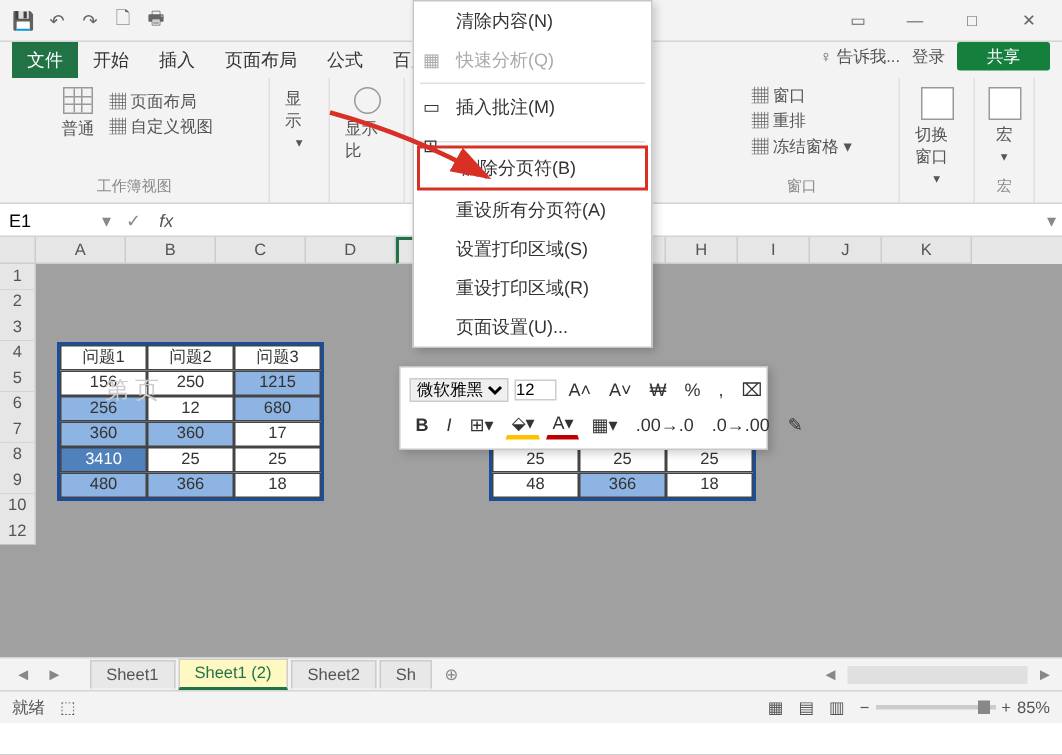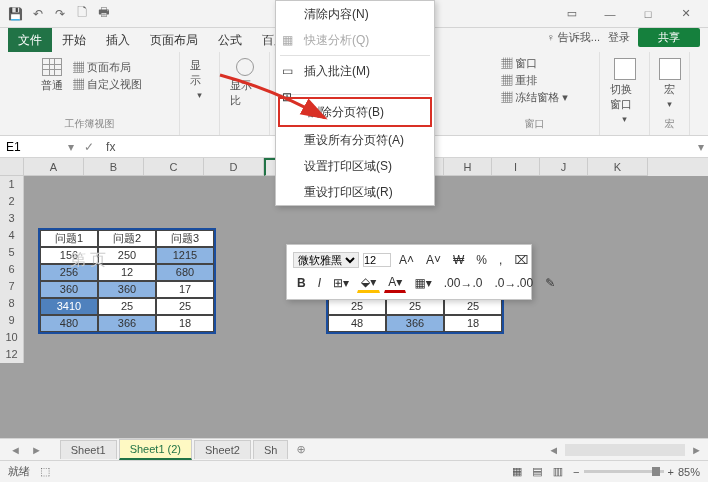--- a/index.html
+++ b/index.html
@@ -35,21 +35,21 @@
 .tbl .trow{display:flex}
 .tbl .tcell{width:58px;height:17px;border:1px solid #444;background:#fff;text-align:center;font-size:11px;line-height:15px}
 .tbl .hi{background:#4f81bd;color:#fff}
 .tbl .hi2{background:#8db4e2}
 .ctxmenu{position:absolute;left:275px;top:0;width:160px;background:#fff;border:1px solid #c6c6c6;box-shadow:2px 2px 6px rgba(0,0,0,.2);z-index:20;font-size:12px}
 .ctxmenu .mi{padding:4px 10px 4px 28px;position:relative;line-height:18px}
 .ctxmenu .mi.disabled{color:#aaa}
 .ctxmenu .mi .ico{position:absolute;left:6px;top:4px;width:14px;height:14px}
 .ctxmenu .sep{height:1px;background:#e0e0e0;margin:2px 4px}
 .ctxmenu .mi.boxed{border:2px solid #d93025;margin:0 2px}
-.minitool{position:absolute;left:286px;top:244px;width:246px;background:#fff;border:1px solid #c6c6c6;box-shadow:2px 2px 6px rgba(0,0,0,.2);z-index:18;padding:4px;font-size:12px}
+.minitool{position:absolute;left:266px;top:244px;width:246px;background:#fff;border:1px solid #c6c6c6;box-shadow:2px 2px 6px rgba(0,0,0,.2);z-index:18;padding:4px;font-size:12px}
 .minitool .row1,.minitool .row2{display:flex;gap:4px;align-items:center;padding:2px}
 .minitool .btn{padding:1px 3px;border:1px solid transparent}
 .minitool select,.minitool input{font-size:11px;border:1px solid #ccc}
 .arrow{position:absolute;left:215px;top:70px;z-index:25;pointer-events:none}
 .sheettabs{height:22px;background:#f3f3f3;border-top:1px solid #d4d4d4;display:flex;align-items:center;font-size:11px;padding:0 6px;gap:2px}
 .sheettabs .nav{color:#888;padding:0 4px}
 .sheettabs .stab{padding:3px 10px;border:1px solid #ccc;border-bottom:none;background:#e8e8e8;color:#555}
 .sheettabs .stab.active{background:#fef9c3;color:#217346;border-bottom:2px solid #217346}
 .status{height:22px;background:#f3f3f3;border-top:1px solid #d4d4d4;display:flex;align-items:center;font-size:11px;padding:0 8px;color:#555}
 .status .r{margin-left:auto;display:flex;gap:10px;align-items:center}
@@ -140,21 +140,21 @@
         <span style="font-size:9px">▾</span>
       </div>
     <div class="label">宏</div>
   </div>
 </div>
 
 <div class="namebox">
   <input value="E1" style="">
   <span style="color:#888;padding:0 4px">▾</span>
   <span style="padding:0 6px;color:#888">✓</span>
-  <span style="padding:0 6px;">fx</span>
+  <span style="padding:0 6px;font-style:italic">fx</span>
   <div class="formula"></div>
   <span style="color:#888">▾</span>
 </div>
 
 <div class="sheet">
   <div class="colhdr">
     <div class="wA"></div>
     <div class="wB">A</div>
     <div class="wB">B</div>
     <div class="wB">C</div>
@@ -271,20 +271,21 @@
   <div class="mi"><span>清除内容(N)</span></div>
   <div class="mi disabled"><span class="ico">▦</span><span>快速分析(Q)</span></div>
   <div class="sep"></div>
   <div class="mi"><span class="ico">▭</span><span>插入批注(M)</span></div>
   <div class="mi"><span class="ico">⊞</span></div>
   <div class="sep"></div>
   <div class="mi boxed"><span>删除分页符(B)</span></div>
   <div class="mi"><span>重设所有分页符(A)</span></div>
   <div class="mi"><span>设置打印区域(S)</span></div>
   <div class="mi"><span>重设打印区域(R)</span></div>
+  <div class="mi"><span>页面设置(U)...</span></div>
 </div>
 
 <div class="minitool">
   <div class="row1">
     <select style="width:70px"><option>微软雅黑</option></select>
     <input style="width: 28px;" value="12">
     <span class="btn">A˄</span>
     <span class="btn">A˅</span>
     <span class="btn">₩</span>
     <span class="btn">%</span>

